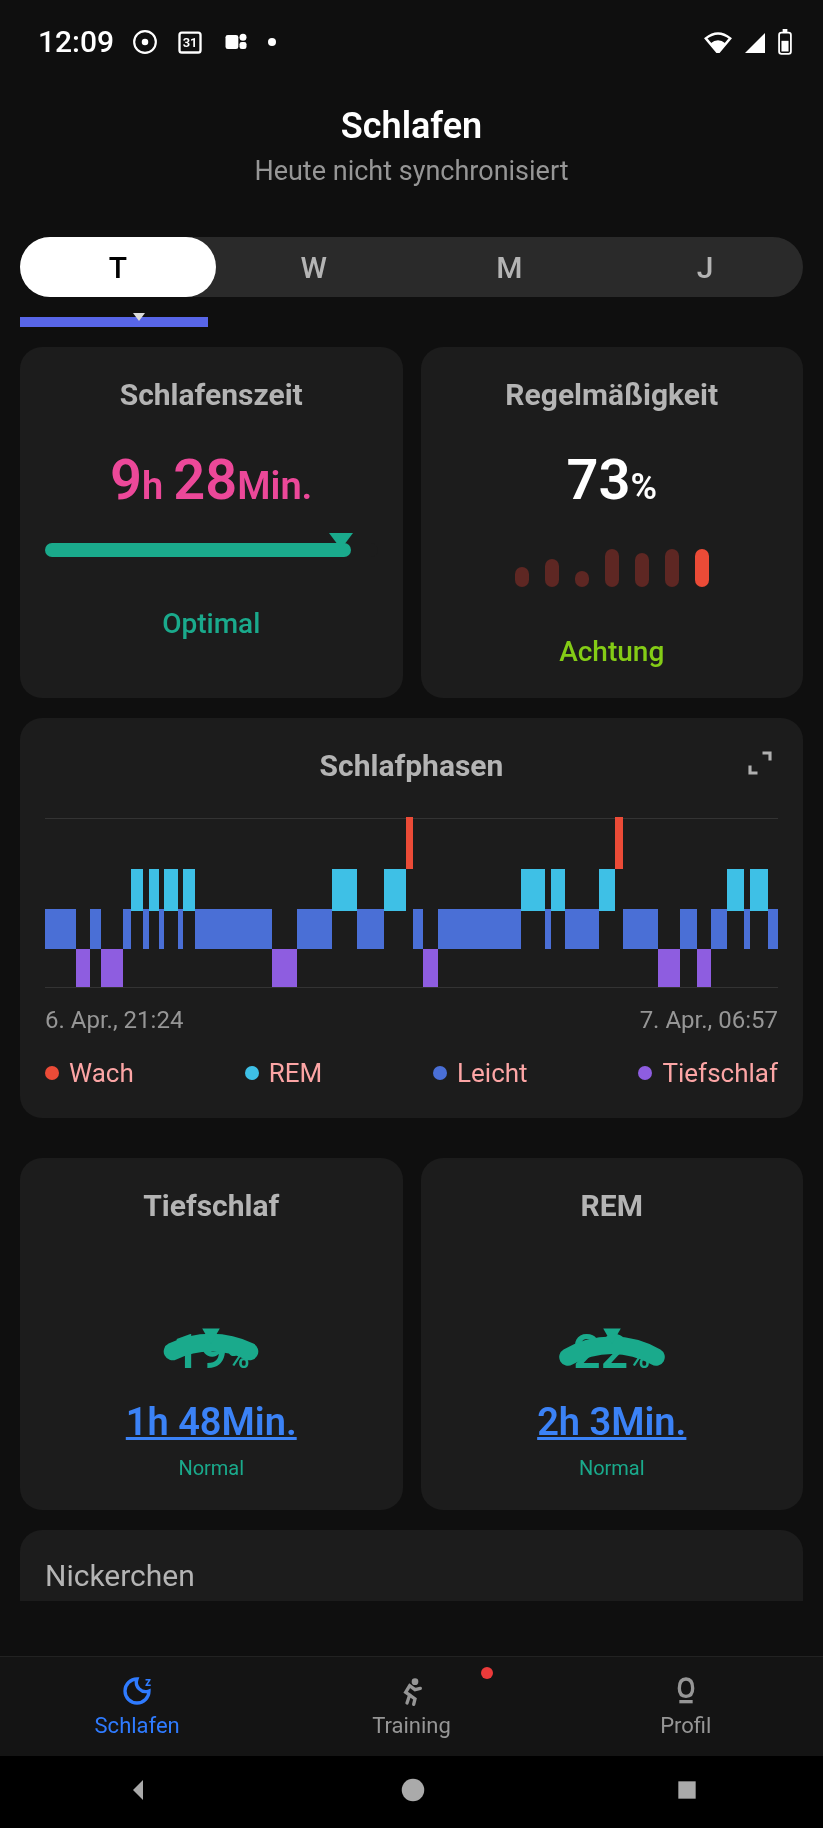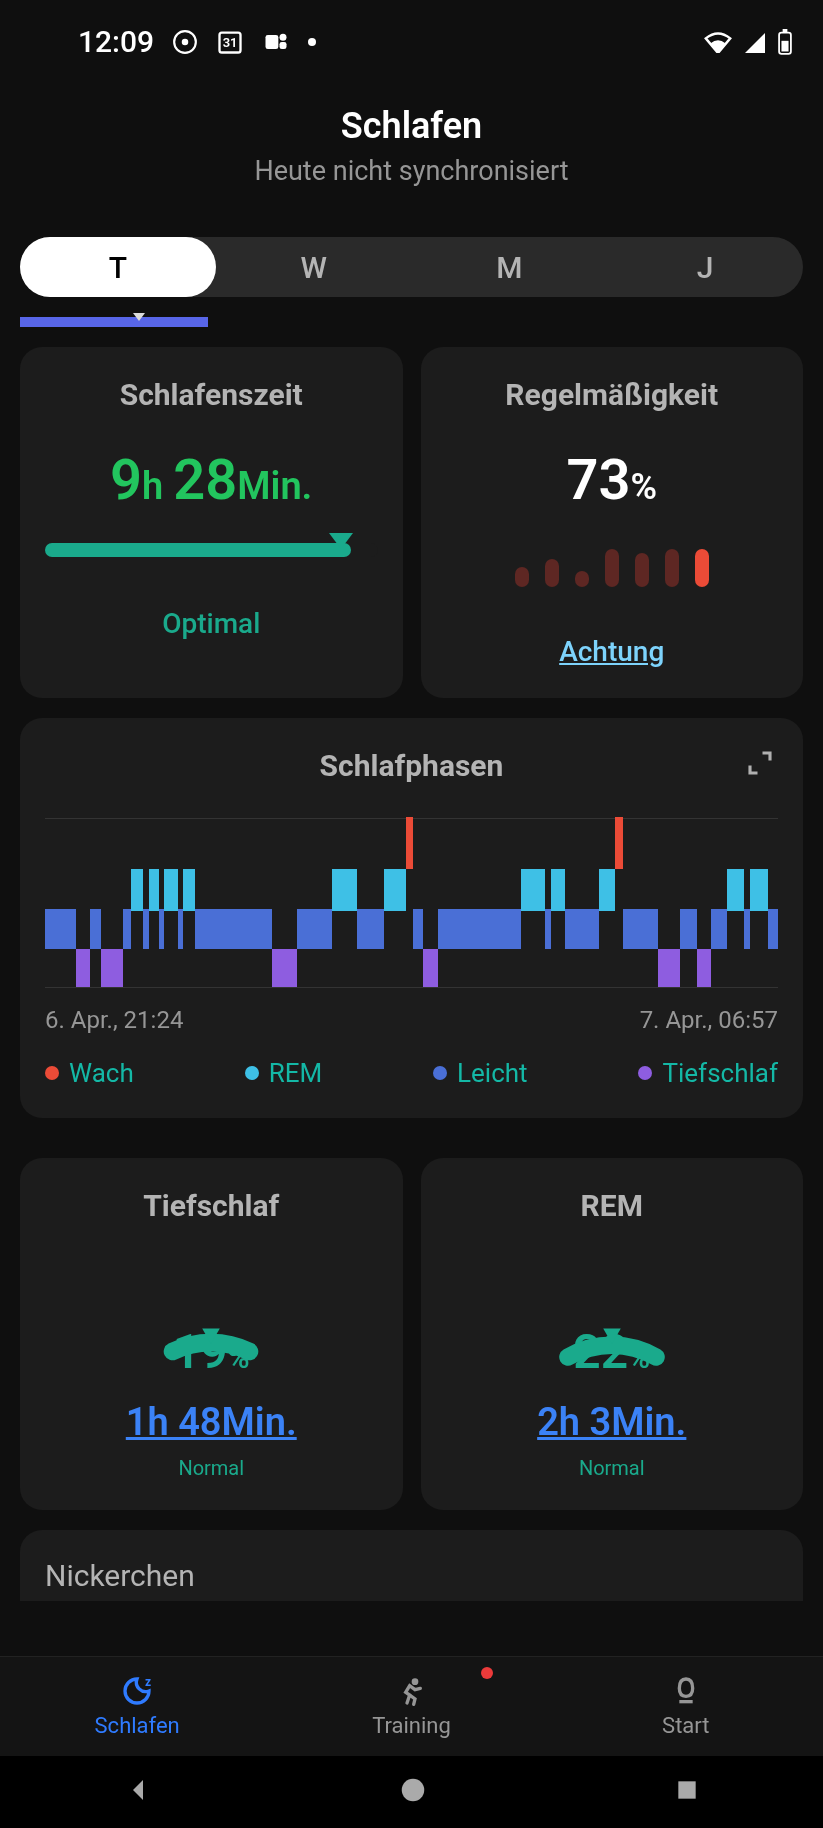--- a/index.html
+++ b/index.html
@@ -11,21 +11,21 @@
     color: #b4b4b4;
     overflow: hidden;
     position: relative;
   }
 
   
   .status-bar {
     display: flex;
     justify-content: space-between;
     align-items: center;
-    padding: 18px 30px 0 78px;
+    padding: 18px 30px 0 38px;
     height: 65px;
     color: #fff;
     font-size: 30px;
     font-weight: 500;
   }
   .status-left { display: flex; align-items: center; gap: 18px; }
   .status-right { display: flex; align-items: center; gap: 10px; }
   .status-icon { display: inline-flex; }
 
   
@@ -106,21 +106,21 @@
   .card-title {
     color: #b4b4b4;
     font-size: 30px;
     font-weight: 700;
     margin-bottom: 35px;
     text-align: center;
   }
 
   
   .big-value {
-    color: #22c55e;
+    color: #ec4899;
     font-weight: 600;
     text-align: center;
     margin-bottom: 30px;
   }
   .big-value .h { font-size: 56px; }
   .big-value .unit { font-size: 38px; }
 
   .progress-track {
     height: 14px;
     background: #1c1c1c;
@@ -142,21 +142,21 @@
     border-left: 12px solid transparent;
     border-right: 12px solid transparent;
     border-top: 16px solid #1aaa8c;
   }
   .card-status {
     text-align: center;
     font-size: 28px;
     font-weight: 500;
   }
   .status-good { color: #1aaa8c; }
-  .status-warn { color: #7dd3fc; text-decoration: underline; }
+  .status-warn { color: #84cc16; }
 
   
   .pct-value {
     color: #fff;
     font-weight: 600;
     text-align: center;
     margin-bottom: 30px;
   }
   .pct-value .n { font-size: 56px; }
   .pct-value .p { font-size: 36px; }
@@ -213,21 +213,21 @@
     justify-content: space-between;
     margin-top: 18px;
     font-size: 24px;
     color: #969696;
   }
   .phase-legend {
     display: flex;
     justify-content: space-between;
     margin-top: 24px;
     font-size: 26px;
-    color: #14b8a6;
+    color: #fca5a5;
   }
   .legend-item { display: flex; align-items: center; gap: 10px; }
   .legend-dot { width: 14px; height: 14px; border-radius: 50%; }
 
   
   .gauge-wrap {
     display: flex;
     flex-direction: column;
     align-items: center;
     margin-top: 10px;
@@ -551,21 +551,21 @@
         <circle cx="15" cy="5" r="2.5" fill="#969696"></circle>
         <path d="M9 21 L11 15 L8 13 L11 8 L15 11 L19 10 M11 15 L15 18 L14 22" fill="none" stroke="#969696" stroke-width="2.5" stroke-linecap="round"></path>
       </svg>
     <span>Training</span>
   </div>
   <div class="nav-item">
     <svg width="36" height="32" viewBox="0 0 24 24">
         <path d="M12 3 Q17 3 17 10 Q17 16 12 16 Q7 16 7 10 Q7 3 12 3 Z" fill="none" stroke="#969696" stroke-width="2.5"></path>
         <line x1="7" y1="20" x2="17" y2="20" stroke="#969696" stroke-width="2.5"></line>
       </svg>
-    <span>Start</span>
+    <span>Profil</span>
   </div>
 </div>
 
 <div class="sys-nav">
   <span class="sys-btn">
     <svg width="30" height="30" viewBox="0 0 24 24">
         <path d="M16 4 L8 12 L16 20 Z" fill="#aaa"></path>
       </svg>
   </span>
   <span class="sys-btn">

